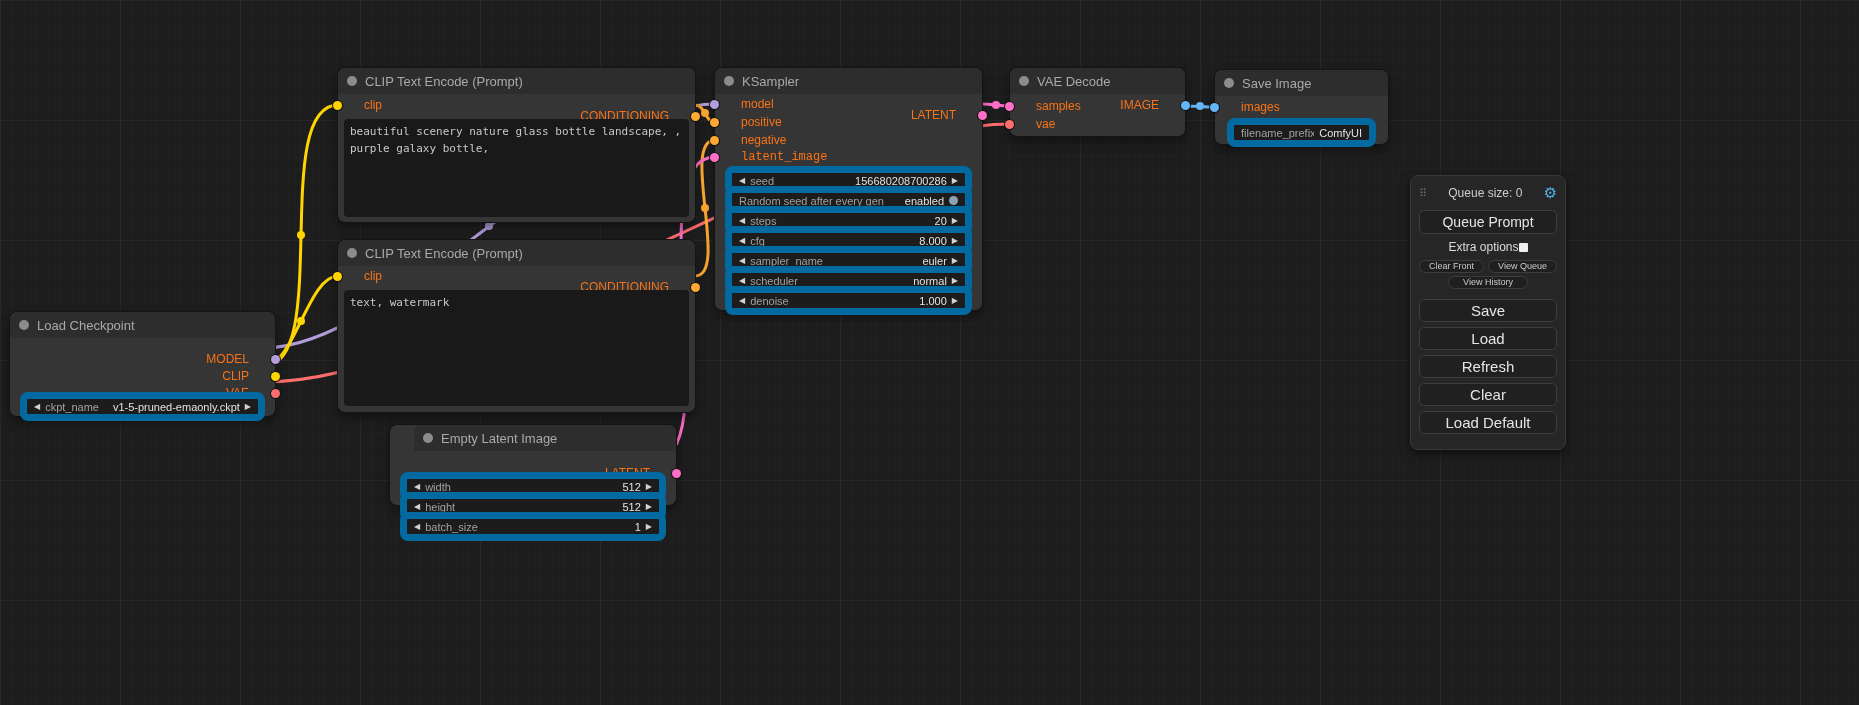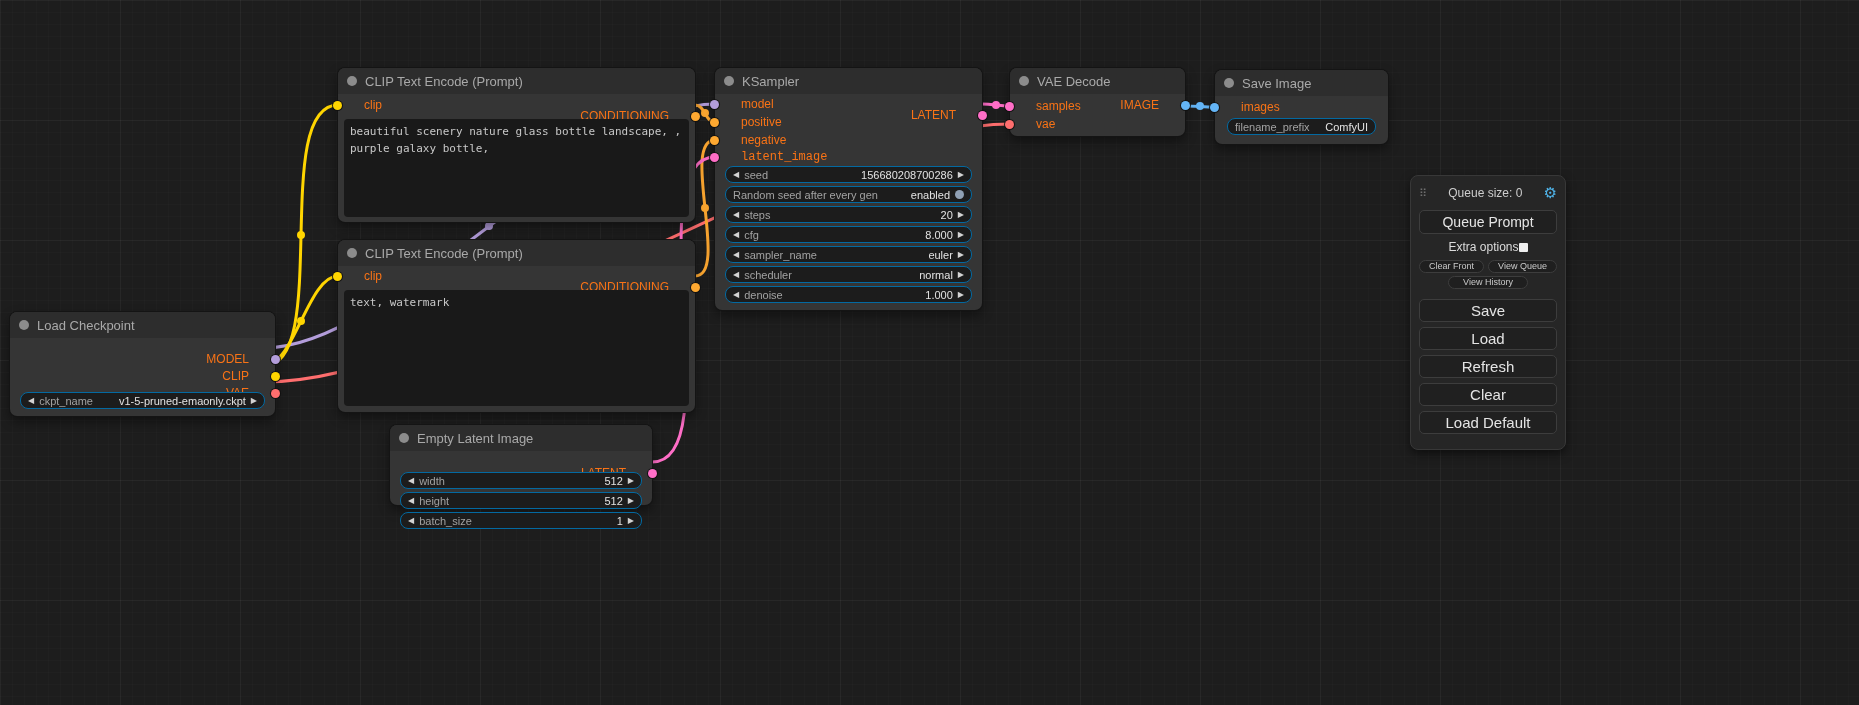--- a/index.html
+++ b/index.html
@@ -35,21 +35,21 @@
         font-size:12px;color:#f97316;white-space:nowrap;}
   .slot.in{left:-5px;}
   .slot.out{right:-5px;flex-direction:row-reverse;margin-top:11px;}
   .slot-dot{width:9px;height:9px;border-radius:50%;
             box-shadow:0 0 0 1px rgba(15,15,15,.85);flex:0 0 auto;}
   .c-model{background:#b39ddb}.c-clip{background:#ffd500}.c-vae{background:#ff6e6e}
   .c-cond{background:#ffa931}.c-latent{background:#ff6ec7}.c-image{background:#64b5f6}
 
   .widget{
     position:absolute;left:10px;right:10px;height:15px;border-radius:8px;
-    background:#1c1c1c;border:1px solid #0369a1;
+    background:#1c1c1c;border:7px solid #0369a1;
     display:flex;align-items:center;padding:0 7px;gap:5px;
     font-size:11px;color:#a2a2a2;white-space:nowrap;
   }
   .widget .wa{font-size:8px;color:#d2d2d2;line-height:15px;}
   .widget .wlabel{flex:1 1 auto;overflow:hidden;}
   .widget .wvalue{color:#e2e2e2;text-align:right;}
   .toggle-knob{width:9px;height:9px;border-radius:50%;background:#8fa0b4;flex:0 0 auto;}
 
   textarea.prompt{
     position:absolute;left:6px;right:6px;resize:none;border:none;outline:none;
@@ -163,21 +163,21 @@
       <span class="slot-dot c-clip"></span>
       <span>clip</span>
     </div>
     <div class="slot out" style="top:29px;">
       <span class="slot-dot c-cond"></span>
       <span>CONDITIONING</span>
     </div>
     <textarea class="prompt" style="top: 50px; height: 116px;">text, watermark</textarea>
   </div>
 
-  <div class="node" style="left:390px;top:425px;width:262px;height:80px;">
+  <div class="node" style="left:390px;top:425px;width:262px;height:80px;padding-left:24px;">
     <div class="node-title">
       <span class="title-dot"></span>
       <span>Empty Latent Image</span>
     </div>
     <div class="slot out" style="top:30px;">
       <span class="slot-dot c-latent"></span>
       <span>LATENT</span>
     </div>
     <div class="widget" style="top:47px;">
       <span class="wa">◀</span>

